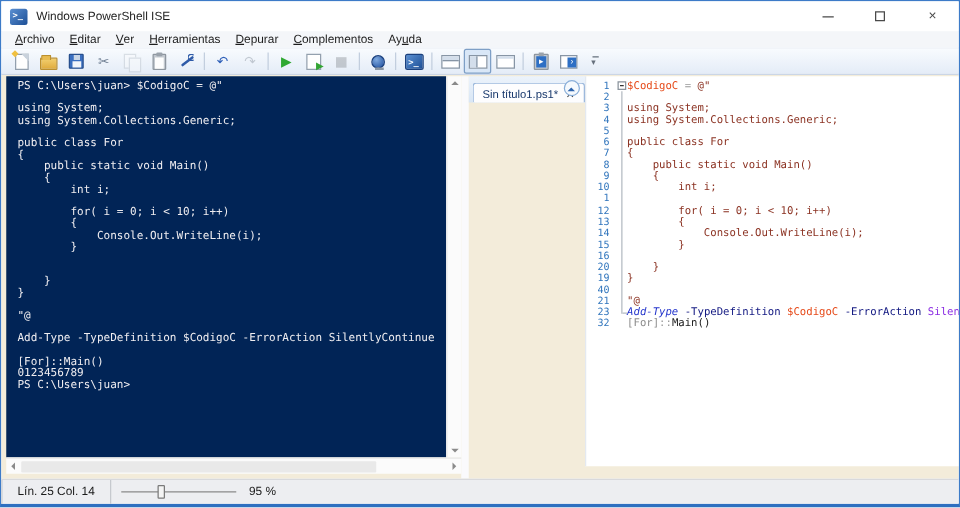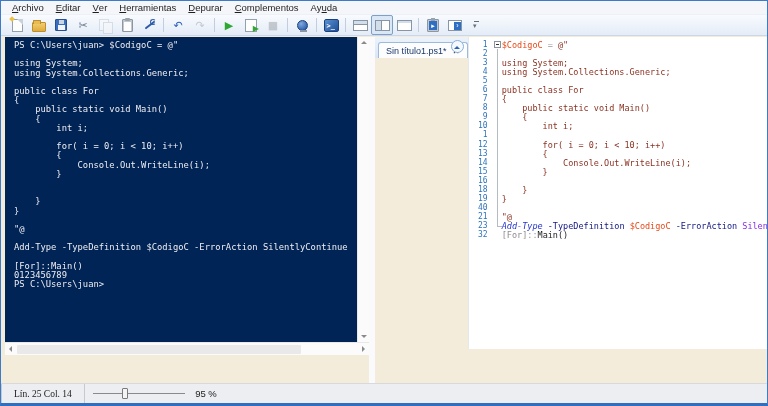--- a/index.html
+++ b/index.html
@@ -140,32 +140,47 @@
   .editor-hscroll .hthumb{ left:12px; width:62%; background:#C9C9C9;}
   
   .tk-v{color:var(--tok-var);} .tk-s{color:var(--tok-str);} .tk-c{color:var(--tok-cmd);font-style:italic;}
   .tk-p{color:var(--tok-par);} .tk-a{color:var(--tok-arg);} .tk-o{color:var(--tok-op);}
   .tk-t{color:var(--tok-typ);} .tk-m{color:var(--tok-mem);} .tk-d{color:#1E1E1E;}
   
   .statusbar{ height:20px; background:#EDEEF1; border-top:1px solid #D8D9DC; display:flex;
     align-items:center; font-size:9.5px; color:#1B1B1B; flex:0 0 auto;}
   .status-left{ flex:1 1 auto; padding-left:9px;}
   .ssep{ width:1px; height:20px; background:#C6C9CE;}
-  .linecol{ padding:0 12px;font-family:Liberation Serif, serif; }
+  .linecol{ padding:0 12px; }
   .zoomzone{ width:108px; display:flex; align-items:center; position:relative; padding:0 8px;}
   .ztrack{ flex:1 1 auto; height:1px; background:#8A8A8A; position:relative;}
   .zthumb{ position:absolute; left:32%; top:-5px; width:6px; height:11px; background:#F4F4F4;
     border:1px solid #7A7A7A; border-radius:1px;}
   .zoomval{ width:34px; text-align:right; padding-right:10px;}
 </style>
 </head>
 <body>
 
 <div class="window">
 
+  <div class="titlebar">
+    <span class="appicon"></span>
+    <span class="apptitle">Windows PowerShell ISE</span>
+    <div class="capbtns">
+        <button class="capbtn">
+          <span class="glyph-min"></span>
+        </button>
+        <button class="capbtn">
+          <span class="glyph-max"></span>
+        </button>
+        <button class="capbtn">
+          <span class="glyph-close">×</span>
+        </button>
+      </div>
+  </div>
 
   <div class="menubar">
       <span class="menuitem"><u>A</u>rchivo</span>
       <span class="menuitem"><u>E</u>ditar</span>
       <span class="menuitem"><u>V</u>er</span>
       <span class="menuitem"><u>H</u>erramientas</span>
       <span class="menuitem"><u>D</u>epurar</span>
       <span class="menuitem"><u>C</u>omplementos</span>
       <span class="menuitem">Ay<u>u</u>da</span>
     </div>
@@ -307,21 +322,21 @@
             <div class="eline"><span class="lnum">7</span><span class="ecode"><span class="tk-s">{</span></span></div>
             <div class="eline"><span class="lnum">8</span><span class="ecode"><span class="tk-s">    public static void Main()</span></span></div>
             <div class="eline"><span class="lnum">9</span><span class="ecode"><span class="tk-s">    {</span></span></div>
             <div class="eline"><span class="lnum">10</span><span class="ecode"><span class="tk-s">        int i;</span></span></div>
             <div class="eline"><span class="lnum">1</span><span class="ecode"></span></div>
             <div class="eline"><span class="lnum">12</span><span class="ecode"><span class="tk-s">        for( i = 0; i &lt; 10; i++)</span></span></div>
             <div class="eline"><span class="lnum">13</span><span class="ecode"><span class="tk-s">        {</span></span></div>
             <div class="eline"><span class="lnum">14</span><span class="ecode"><span class="tk-s">            Console.Out.WriteLine(i);</span></span></div>
             <div class="eline"><span class="lnum">15</span><span class="ecode"><span class="tk-s">        }</span></span></div>
             <div class="eline"><span class="lnum">16</span><span class="ecode"></span></div>
-            <div class="eline"><span class="lnum">18</span><span class="ecode"><span class="tk-s">    }</span></span></div>
+            <div class="eline"><span class="lnum">20</span><span class="ecode"><span class="tk-s">    }</span></span></div>
             <div class="eline"><span class="lnum">19</span><span class="ecode"><span class="tk-s">}</span></span></div>
             <div class="eline"><span class="lnum">40</span><span class="ecode"></span></div>
             <div class="eline"><span class="lnum">21</span><span class="ecode"><span class="tk-s">"@</span></span></div>
             <div class="eline"><span class="lnum">23</span><span class="ecode"><span class="tk-c">Add-Type</span><span class="tk-d"> </span><span class="tk-p">-TypeDefinition</span><span class="tk-d"> </span><span class="tk-v">$CodigoC</span><span class="tk-d"> </span><span class="tk-p">-ErrorAction</span><span class="tk-d"> </span><span class="tk-a">SilentlyContinue</span></span></div>
             <div class="eline"><span class="lnum">32</span><span class="ecode"><span class="tk-t">[For]</span><span class="tk-o">::</span><span class="tk-m">Main()</span></span></div>
           </div>
         <div class="editor-vscroll">
           <span class="arr up"></span>
           <span class="vthumb"></span>
           <span class="arr down"></span>

